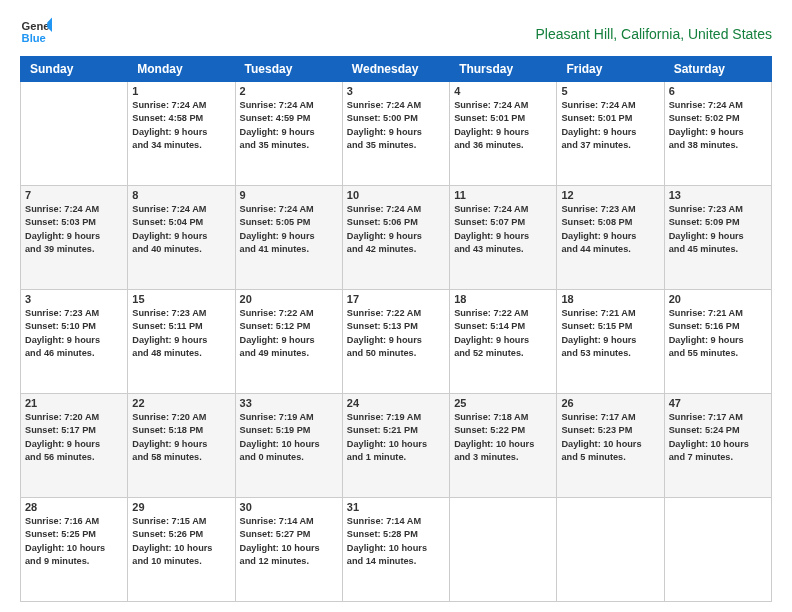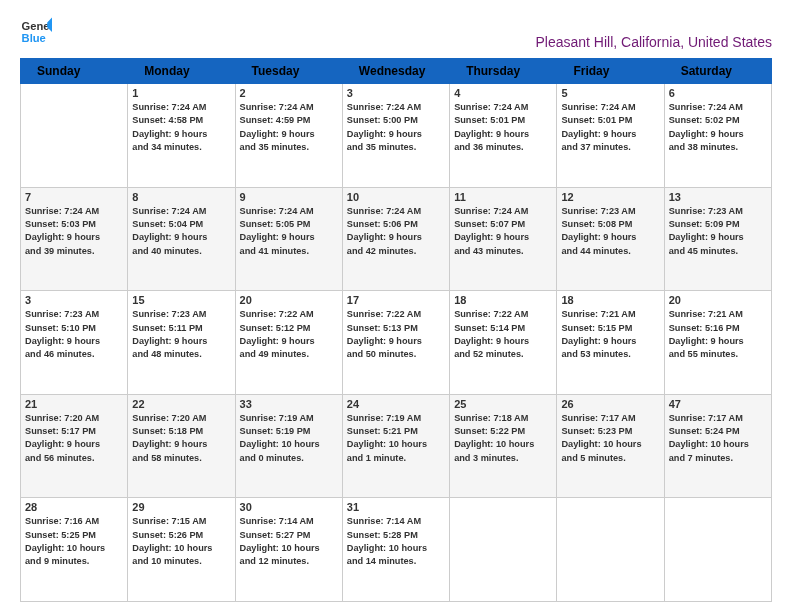--- a/index.html
+++ b/index.html
@@ -36,36 +36,36 @@
       text-align: right;
     }
     .main-title {
       font-size: 32px;
       font-weight: bold;
       color: #333;
       line-height: 1.1;
     }
     .subtitle {
       font-size: 14px;
-      color: #701a75;
-      margin-top: 18px;
+      color: #15803d;
+      margin-top: 10px;
     }
     .calendar {
       flex: 1;
       border: 1px solid #ccc;
       border-collapse: collapse;
       width: 100%;
       table-layout: fixed;
     }
     .calendar th {
       background: #1565C0;
-      color: #000000;
+      color: #ffffff;
       font-size: 12px;
       font-weight: bold;
-      padding: 5px 16px;
+      padding: 5px 9px;
       border: 1px solid #1565C0;
       text-align: left;
     }
     .calendar td {
       border: 1px solid #ccc;
       vertical-align: top;
       padding: 3px 4px;
       font-size: 9.5px;
       color: #333;
       height: 88px;

